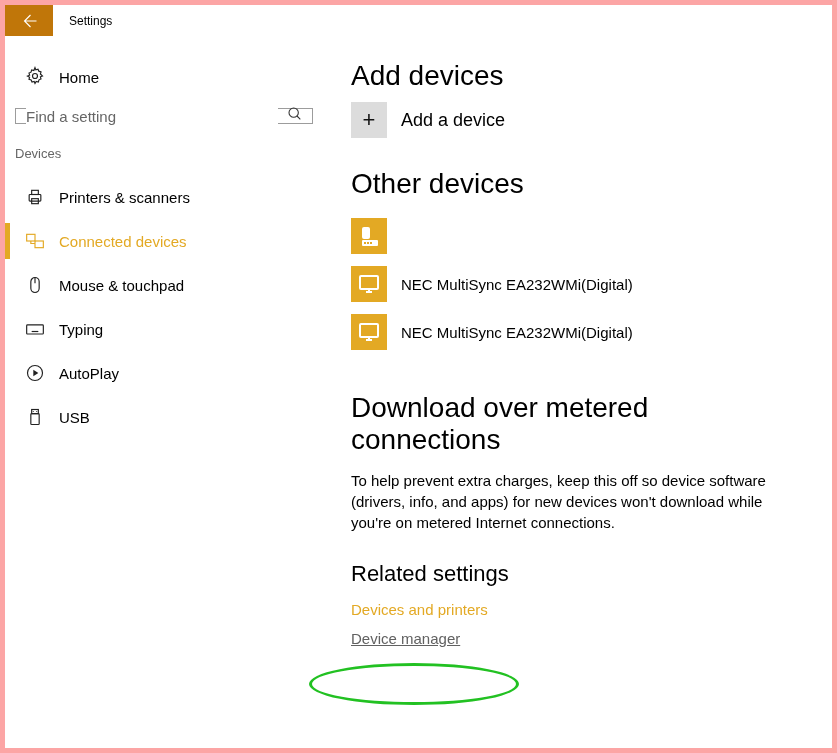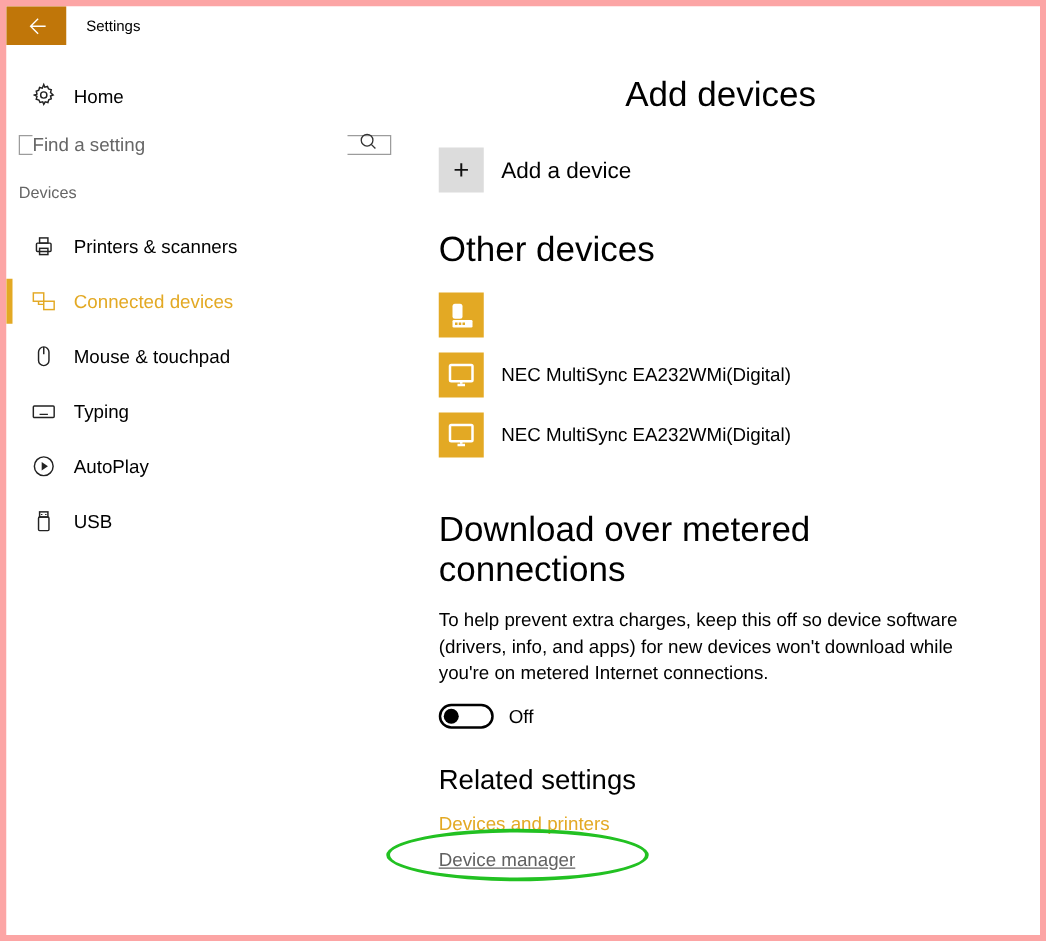--- a/index.html
+++ b/index.html
@@ -27,21 +27,21 @@
   .section-label { font-size: 13px; color: #666; margin: 0 0 14px -10px; padding-left: 10px; }
 
   .nav-item { position: relative; display: flex; align-items: center; gap: 14px; height: 44px; padding: 0 10px; cursor: default; margin-left: -10px; padding-left: 20px; }
   .nav-item .icon { width: 20px; height: 20px; display: flex; align-items: center; justify-content: center; }
   .nav-item .txt { font-size: 15px; color: #000; }
   .nav-item.selected::before { content: ""; position: absolute; left: 0; top: 4px; bottom: 4px; width: 5px; background: #e3a924; }
   .nav-item.selected .txt { color: #e3a924; }
   .nav-item.selected svg { stroke: #e3a924; fill: none; }
 
   .content { flex: 1; padding: 24px 30px 20px 28px; overflow: hidden; }
-  h1 { font-size: 28px; font-weight: 400; color: #000; margin-bottom: 26px; text-align: center; }
+  h1 { font-size: 28px; font-weight: 400; color: #000; margin-bottom: 10px; }
   h2.meter { font-size: 28px; font-weight: 400; color: #000; margin: 42px 0 14px 0; }
   h2.other { font-size: 28px; font-weight: 400; color: #000; margin: 30px 0 18px 0; }
   h2.related { font-size: 22px; font-weight: 400; color: #000; margin: 28px 0 14px 0; }
 
   .add-row { display: flex; align-items: center; gap: 14px; cursor: default; }
   .plus-box { width: 36px; height: 36px; background: #dcdcdc; display: flex; align-items: center; justify-content: center; font-size: 22px; font-weight: 200; color: #111; }
   .add-row .txt { font-size: 18px; }
 
   .device-row { display: flex; align-items: center; gap: 14px; margin-bottom: 12px; }
   .device-ico { width: 36px; height: 36px; background: #e3a924; display: flex; align-items: center; justify-content: center; }
@@ -204,26 +204,20 @@
               <rect x="3" y="4" width="18" height="13" rx="1" fill="none" stroke="#fff" stroke-width="2"></rect>
               <rect x="9" y="19" width="6" height="2" fill="#fff"></rect>
               <rect x="11" y="17" width="2" height="2" fill="#fff"></rect>
             </svg>
         </div>
         <span class="txt">NEC MultiSync EA232WMi(Digital)</span>
       </div>
 
       <h2 class="meter">Download over metered connections</h2>
       <p class="metered-desc">To help prevent extra charges, keep this off so device software (drivers, info, and apps) for new devices won't download while you're on metered Internet connections.</p>
-      <div class="toggle-row">
-        <div class="toggle">
-            <div class="knob"></div>
-          </div>
-        <span class="state">Off</span>
-      </div>
 
       <h2 class="related">Related settings</h2>
       <div><a class="link">Devices and printers</a></div>
       <div><a class="link-grey">Device manager</a></div>
     </div>
   </div>
 
   <div class="highlight-oval"></div>
 </div>
 

